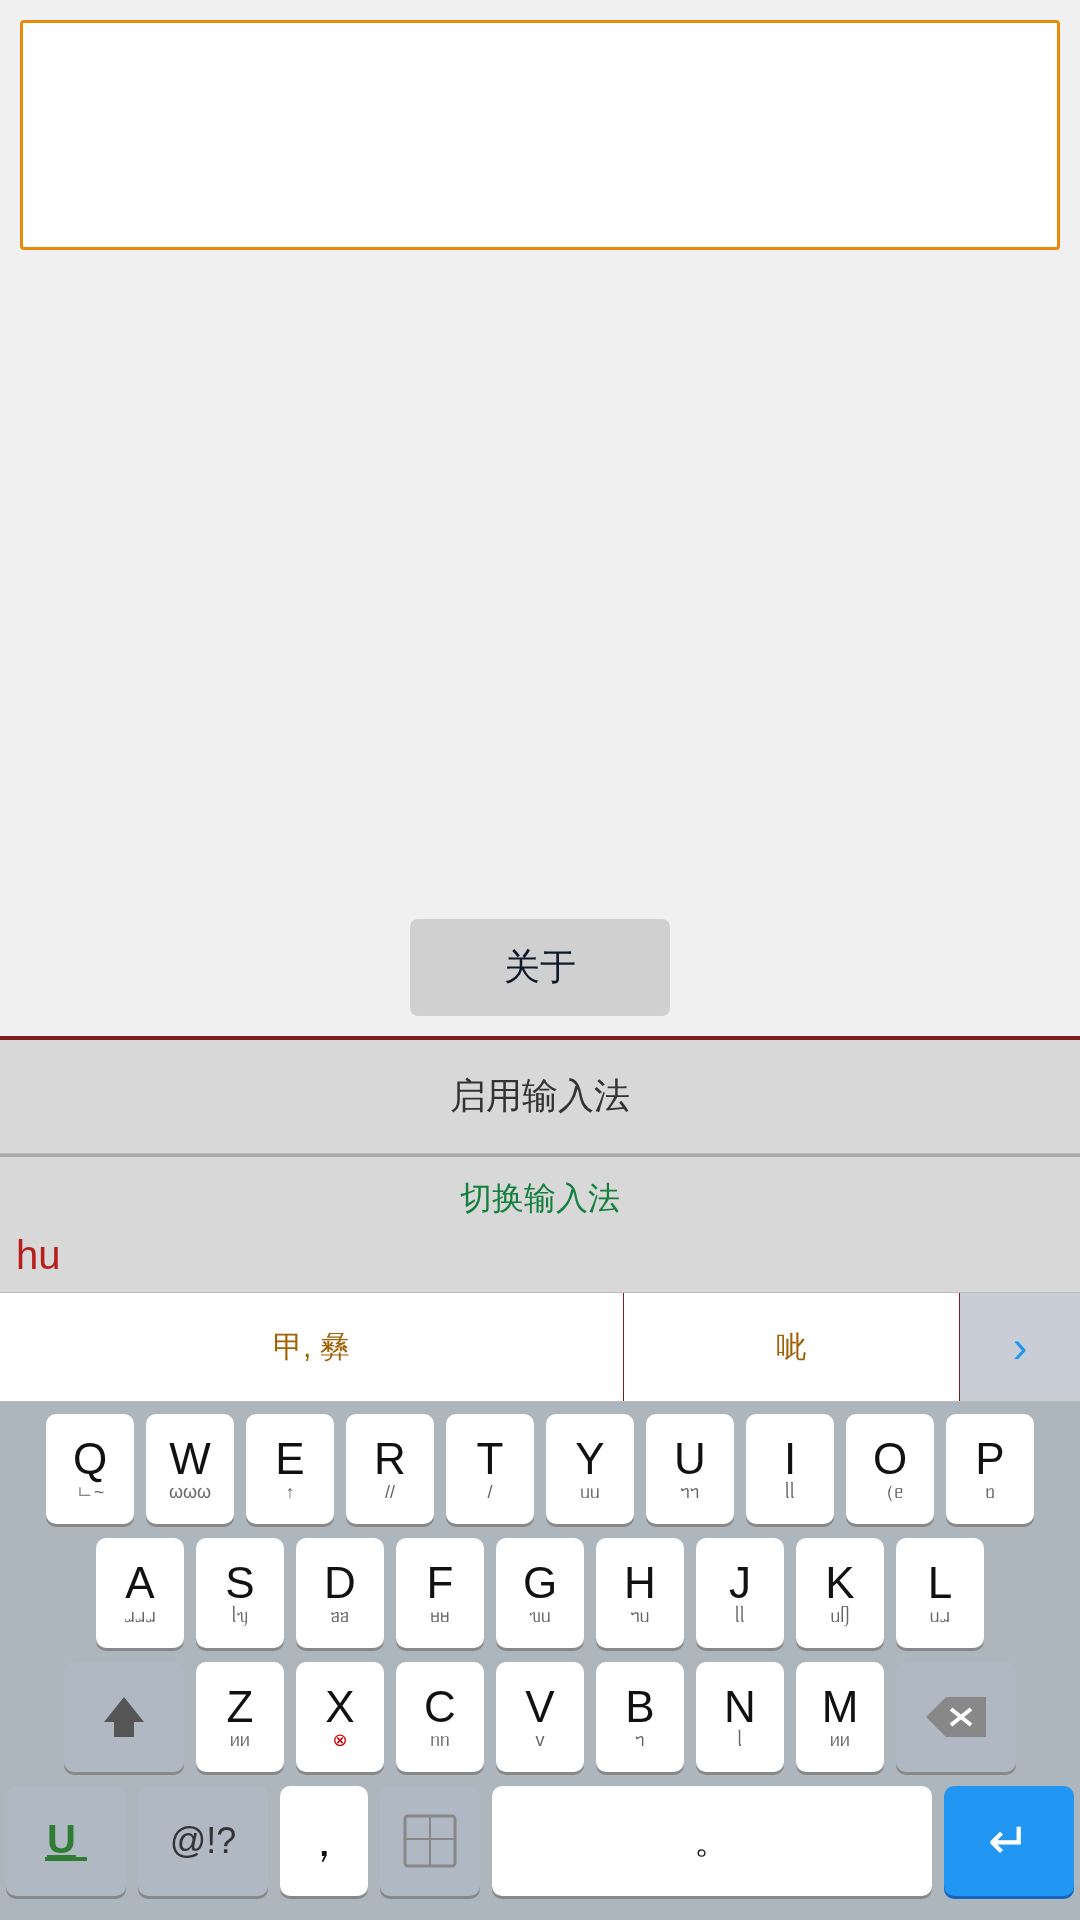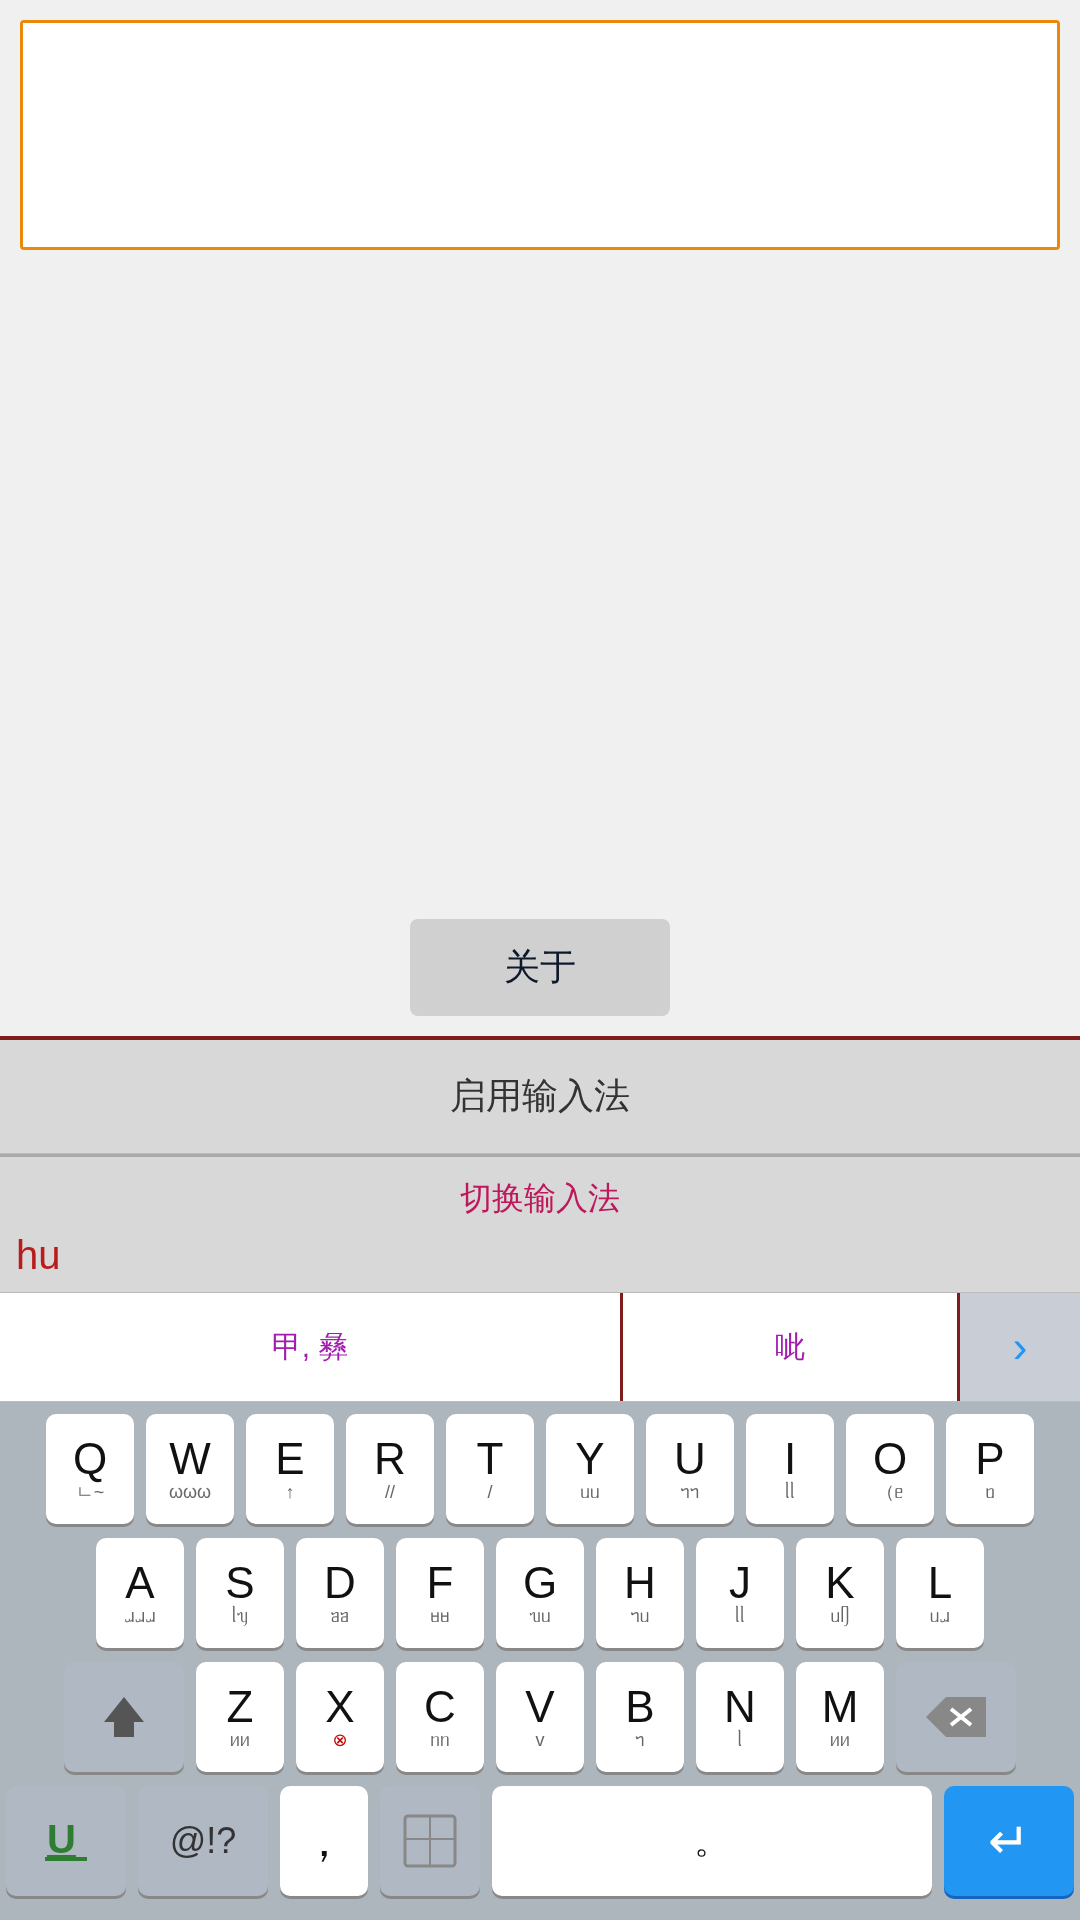--- a/index.html
+++ b/index.html
@@ -72,21 +72,21 @@
     }
 
     
     .switch-ime-section {
       background: #d8d8d8;
       border-top: 3px solid #aaa;
       padding: 20px 16px 10px 16px;
     }
     .switch-ime-label {
       text-align: center;
-      color: #be185d;
+      color: #15803d;
       font-size: 32px;
       margin-bottom: 8px;
     }
     .input-text-display {
       font-size: 40px;
       color: #b91c1c;
       padding: 4px 0;
     }
 
     
@@ -97,24 +97,24 @@
       border-top: 1px solid #bbb;
       border-bottom: 1px solid #bbb;
       height: 110px;
       align-items: stretch;
     }
     .suggestion-item {
       flex: 1;
       display: flex;
       align-items: center;
       justify-content: center;
-      border-right: 3px solid #7f1d1d;
+      border-right: 1px solid #7f1d1d;
       background: white;
       font-size: 30px;
-      color: #a21caf;
+      color: #a16207;
       padding: 24px;
       cursor: pointer;
       text-align: center;
     }
     .suggestion-item:last-child {
       border-right: none;
     }
     .suggestion-item.partial {
       flex: 0.5;
       background: white;

